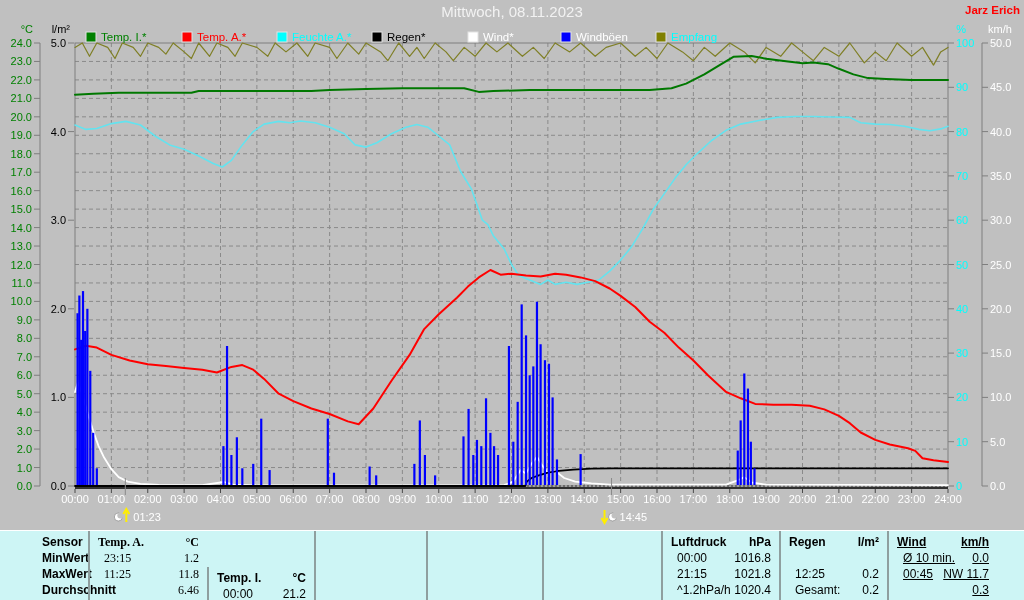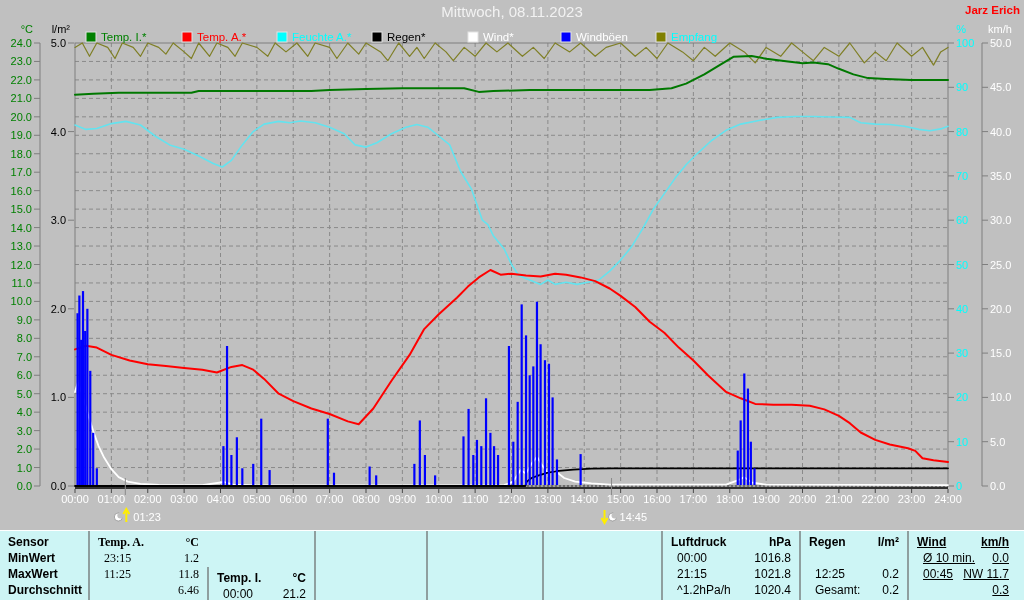--- a/index.html
+++ b/index.html
@@ -6,22 +6,22 @@
   *{box-sizing:border-box;}
   .screen{position:relative;width:1024px;height:600px;background:#c0c0c0;overflow:hidden;
           font-family:"Liberation Sans",sans-serif;}
   svg{display:block;}
   svg text{font-family:"Liberation Sans",sans-serif;}
   
   .stats{position:absolute;left:0;top:530px;width:1024px;height:70px;background:#cdf5f5;
          border-top:1px solid #ffffff;display:flex;color:#000;font-size:12px;}
   .tcol{height:100%;padding-top:3px;border-left:2px solid #8f9f9f;}
   .tcol.first{border-left:none;}
-  .c0{width:88px;} .c1{width:119px;font-family:Liberation Serif, serif;} .c2{width:107px;margin-top:36px;} .c3{width:112px;}
-  .c4{width:116px;} .c5{width:119px;} .c6{width:138px;text-align:center;} .c7{width:108px;} .c8{width:110px;text-decoration:underline;}
+  .c0{width:88px;padding-left:34px;} .c1{width:119px;font-family:Liberation Serif, serif;} .c2{width:107px;margin-top:36px;} .c3{width:112px;}
+  .c4{width:116px;} .c5{width:119px;} .c6{width:118px;text-align:center;} .c7{width:108px;} .c8{width:110px;text-decoration:underline;}
   .trow{display:flex;justify-content:space-between;height:16px;line-height:16px;
         padding:0 8px 0 14px;white-space:nowrap;}
   .trow.th{font-weight:bold;padding-left:8px;}
   .trow.lbl{font-weight:bold;padding-left:8px;}
 </style>
 </head>
 <body>
 
 <div class="screen">
 

